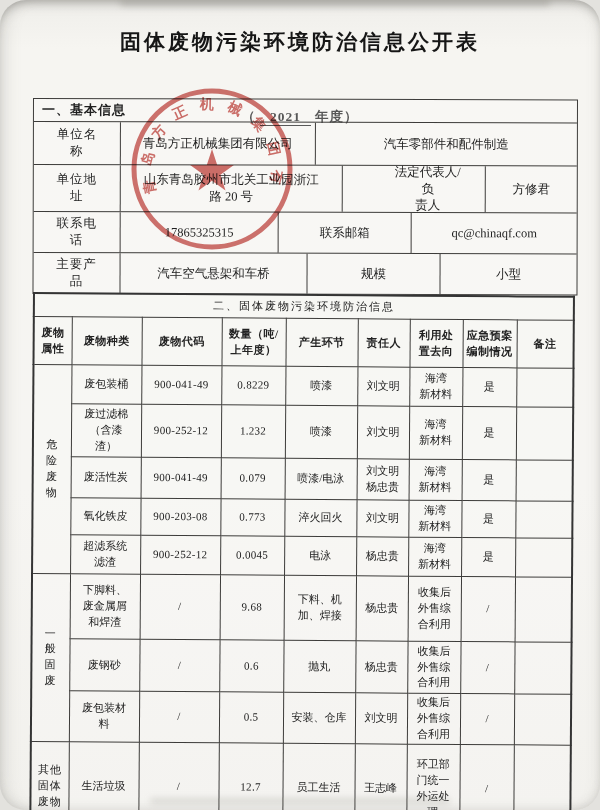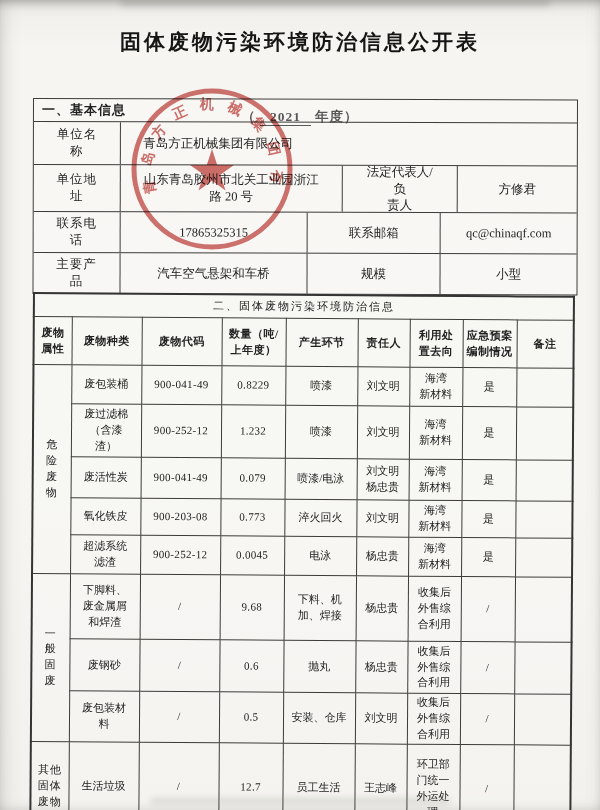--- a/index.html
+++ b/index.html
@@ -15,20 +15,21 @@
     color:var(--ink);
   }
   .page{
     position:absolute;inset:0;
     background:linear-gradient(180deg,#efeeea 0%,#f6f5f1 6%,#f6f5f2 60%,#f2f1ed 100%);
     box-shadow:
       inset 0 10px 12px -8px rgba(95,93,88,.55),
       inset 14px 0 20px -14px rgba(100,98,92,.30),
       inset -10px 0 16px -12px rgba(100,98,92,.22),
       inset 0 -8px 14px -10px rgba(100,98,92,.28);
+    border-radius: 26px;
   }
   .smudge-top{
     position:absolute;left:120px;top:0;width:430px;height:6px;
     background:rgba(110,108,102,.28);filter:blur(3px);border-radius:3px;
   }
   .smudge-bottom{
     position:absolute;left:150px;top:798px;width:300px;height:6px;
     background:rgba(130,128,120,.22);filter:blur(3px);border-radius:3px;
   }
   .doc-title{
@@ -59,22 +60,22 @@
   .t1-row>div{
     border-right:1px solid var(--line);
     display:flex;align-items:center;justify-content:center;
     text-align:center;font-size:12.5px;padding:2px 20px;
     box-sizing:border-box;white-space:pre-line;line-height:1.35;
   }
   .t1-row>div:last-child{border-right:none;}
   .r-h1{height:42px;} .r-h2{height:46px;} .r-h3{height:40px;} .r-h4{height:40px;}
   .w-lab{width:87px;flex:none;letter-spacing:1px;}
   .t1-r1 .w-val1{width:195px;flex:none;} .t1-r1 .w-lab2{width:95px;flex:none;} .t1-r1 .w-val2{flex:1;}
-  .t1-r2 .w-val1{width:222px;flex:none;} .t1-r2 .w-lab2{width:115px;flex:none;} .t1-r2 .w-val2{flex:1;}
-  .t1-r3 .w-val1{width:187px;flex:none;} .t1-r3 .w-lab2{width:133px;flex:none;} .t1-r3 .w-val2{flex:1;}
+  .t1-r2 .w-val1{width:222px;flex:none;} .t1-r2 .w-lab2{width:115px;flex:none;margin-left:28px;} .t1-r2 .w-val2{flex:1;}
+  .t1-r3 .w-val1{width:158px;flex:none;} .t1-r3 .w-lab2{width:133px;flex:none;} .t1-r3 .w-val2{flex:1;}
   .t1-r4 .w-val1{width:187px;flex:none;} .t1-r4 .w-lab2{width:133px;flex:none;} .t1-r4 .w-val2{flex:1;}
   
   .stamp{
     position:absolute;left:127px;top:84px;width:170px;height:170px;
     opacity:.82;mix-blend-mode:multiply;pointer-events:none;
   }
   
   .table2{
     position:absolute;left:33px;top:292px;width:540px;
     transform:rotate(.4deg);transform-origin:top left;
@@ -110,20 +111,21 @@
   <div class="doc-title">固体废物污染环境防治信息公开表</div>
 
   <div class="doc-subtitle"><span>（</span><span class="year">2021</span><span>年度）</span></div>
 
   <div class="table1">
     <div class="t1-section">一、基本信息</div>
 
     <div class="t1-row t1-r1 r-h1">
       <div class="w-lab">单位名称</div>
       <div class="w-val1">青岛方正机械集团有限公司</div>
+      <div class="w-val2">汽车零部件和配件制造</div>
     </div>
 
     <div class="t1-row t1-r2 r-h2">
       <div class="w-lab">单位地址</div>
       <div class="w-val1">山东青岛胶州市北关工业园浙江路 20 号</div>
       <div class="w-lab2">法定代表人/负
 责人</div>
       <div class="w-val2">方修君</div>
     </div>
 

